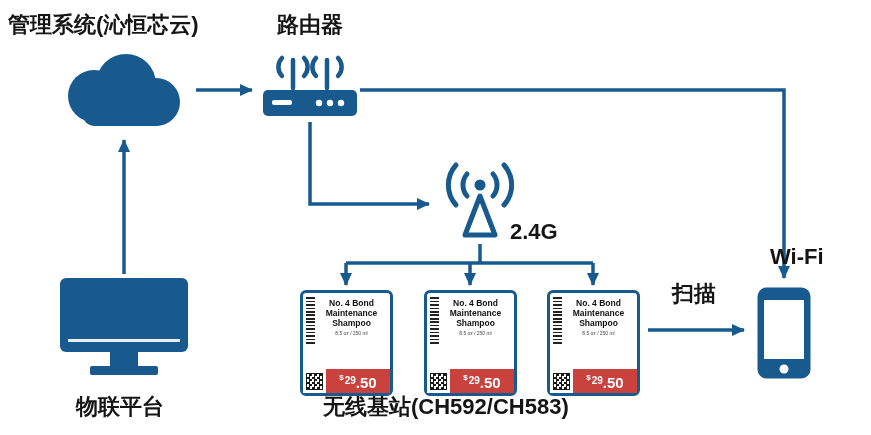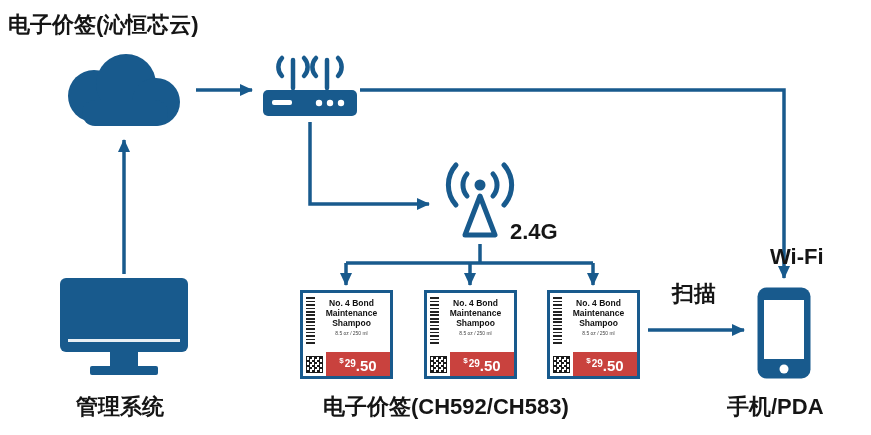--- a/index.html
+++ b/index.html
@@ -4,22 +4,22 @@
 <style>
   * { margin:0; padding:0; box-sizing:border-box; }
   html,body { background:#ffffff; }
   body { font-family:"Liberation Sans","DejaVu Sans",sans-serif; }
   .canvas { position:relative; width:871px; height:435px; background:#fff; overflow:hidden; }
   .connectors { position:absolute; left:0; top:0; width:871px; height:435px; pointer-events:none; }
   .label { position:absolute; font-size:22px; font-weight:600; color:#151515; white-space:nowrap; }
   .icon { position:absolute; line-height:0; }
 
   
-  .tag { position:absolute; width:93px; height:89px; background:#fff;
-         border:3px solid #185A8D; border-radius:0; display:flex; flex-direction:column; }
+  .tag { position:absolute; width:93px; height:106px; background:#fff;
+         border:3px solid #185A8D; border-radius:6px; display:flex; flex-direction:column; }
   .tag-top { flex:1; display:flex; padding:4px 2px 0 3px; }
   .barcode { width:9px; height:48px;
              background:repeating-linear-gradient(to bottom,#222 0 1.5px,transparent 1.5px 3.5px); }
   .tag-text { flex:1; text-align:center; padding-top:1px; }
   .t1 { font-size:8.5px; font-weight:bold; color:#101010; line-height:1.18; }
   .t2 { font-size:6px; color:#444; margin-top:2px; transform:scale(.82); }
   .tag-bottom { height:24px; display:flex; align-items:stretch; }
   .qr-holder { width:23px; background:#fff; display:flex; align-items:center; justify-content:center; }
   .qr-box { width:17px; height:17px; border:1px solid #1a1a1a;
             background:repeating-conic-gradient(#1a1a1a 0% 25%, #ffffff 0% 50%) 0 0 / 5px 5px; }
@@ -47,27 +47,27 @@
       <path d="M346 263 H593"></path>
       <path d="M346 263 V285" marker-end="url(#ah)"></path>
       <path d="M470 263 V285" marker-end="url(#ah)"></path>
       <path d="M593 263 V285" marker-end="url(#ah)"></path>
       <path d="M648 330 H744" marker-end="url(#ah)"></path>
       <path d="M360 90 H784 V278" marker-end="url(#ah)"></path>
       <path d="M124 274 V140" marker-end="url(#ah)"></path>
     </g>
   </svg>
 
-  <div class="label" style="left:8px;top:10px">电子价签(沁恒芯云)</div>
+  <div class="label" style="left:8px;top:10px">管理系统(沁恒芯云)</div>
+  <div class="label" style="left:277px;top:10px">路由器</div>
   <div class="label" style="left:510px;top:219px">2.4G</div>
   <div class="label" style="left:672px;top:279px">扫描</div>
   <div class="label" style="left:770px;top:244px">Wi-Fi</div>
-  <div class="label" style="left:76px;top:392px">管理系统</div>
-  <div class="label" style="left:323px;top:392px">电子价签(CH592/CH583)</div>
-  <div class="label" style="left:727px;top:392px">手机/PDA</div>
+  <div class="label" style="left:76px;top:392px">物联平台</div>
+  <div class="label" style="left:323px;top:392px">无线基站(CH592/CH583)</div>
 
   <div class="icon" style="left:52px;top:42px">
     <svg width="140" height="92" viewBox="0 0 140 92">
       <g fill="#185A8D">
         <circle cx="42" cy="54" r="26"></circle>
         <circle cx="74" cy="42" r="30"></circle>
         <circle cx="104" cy="60" r="24"></circle>
         <rect x="30" y="58" width="86" height="26" rx="13"></rect>
       </g>
     </svg>

